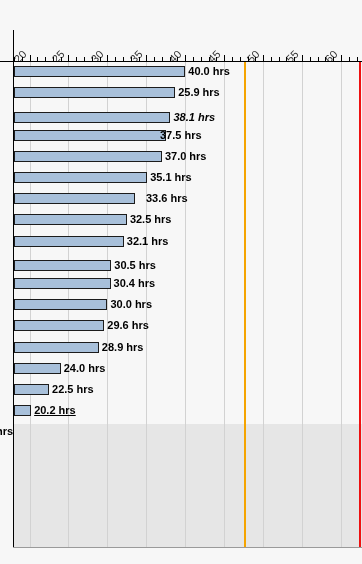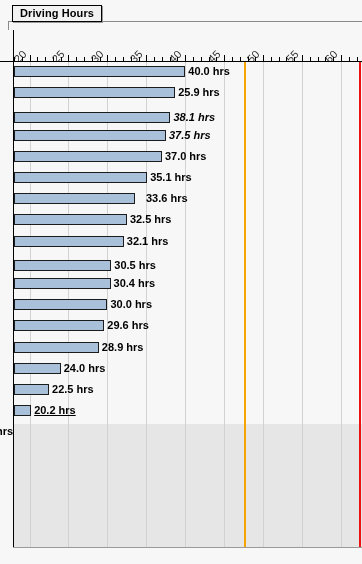--- a/index.html
+++ b/index.html
@@ -178,27 +178,20 @@
     width: 349px;
     height: 1px;
     background: #9a9a9a;
   }
 </style>
 </head>
 <body>
 
 <div id="panel">
 
-  <div id="tab-strip">
-    <div id="tab-line"></div>
-    <div id="tab-left-stub"></div>
-    <div id="tab">
-      <span id="tab-label">Driving Hours</span>
-    </div>
-  </div>
 
   <div id="axis-labels">
       <div class="axis-tick-label" style="left: 19.5705px; top: 24px;">20</div>
       <div class="axis-tick-label" style="left: 58.4966px; top: 24px;">25</div>
       <div class="axis-tick-label" style="left: 97.4228px; top: 24px;">30</div>
       <div class="axis-tick-label" style="left: 136.349px; top: 24px;">35</div>
       <div class="axis-tick-label" style="left: 175.275px; top: 24px;">40</div>
       <div class="axis-tick-label" style="left: 214.201px; top: 24px;">45</div>
       <div class="axis-tick-label" style="left: 253.128px; top: 24px;">50</div>
       <div class="axis-tick-label" style="left: 292.054px; top: 24px;">55</div>
@@ -277,21 +270,21 @@
       <div class="bar-row" style="top: 84.2px; width: 362px;">
         <div class="bar" style="left: 14px; width: 161.154px;"></div>
         <div class="bar-label" style="left: 178.154px;">25.9 hrs</div>
       </div>
       <div class="bar-row" style="top: 109px; width: 288px; font-style: italic;">
         <div class="bar" style="left: 14px; width: 156.483px;"></div>
         <div class="bar-label" style="left: 173.483px;">38.1 hrs</div>
       </div>
       <div class="bar-row" style="top: 126.6px; width: 362px;">
         <div class="bar" style="left: 14px; width: 151.812px;"></div>
-        <div class="bar-label" style="left: 169px; font-style: italic;">37.5 hrs</div>
+        <div class="bar-label" style="left: 160px;">37.5 hrs</div>
       </div>
       <div class="bar-row" style="top: 147.8px; width: 362px;">
         <div class="bar" style="left: 14px; width: 147.919px;"></div>
         <div class="bar-label" style="left: 164.919px;">37.0 hrs</div>
       </div>
       <div class="bar-row" style="top: 169px; width: 362px;">
         <div class="bar" style="left: 14px; width: 133.128px;"></div>
         <div class="bar-label" style="left: 150.128px;">35.1 hrs</div>
       </div>
       <div class="bar-row" style="top: 190.2px; width: 362px;">

